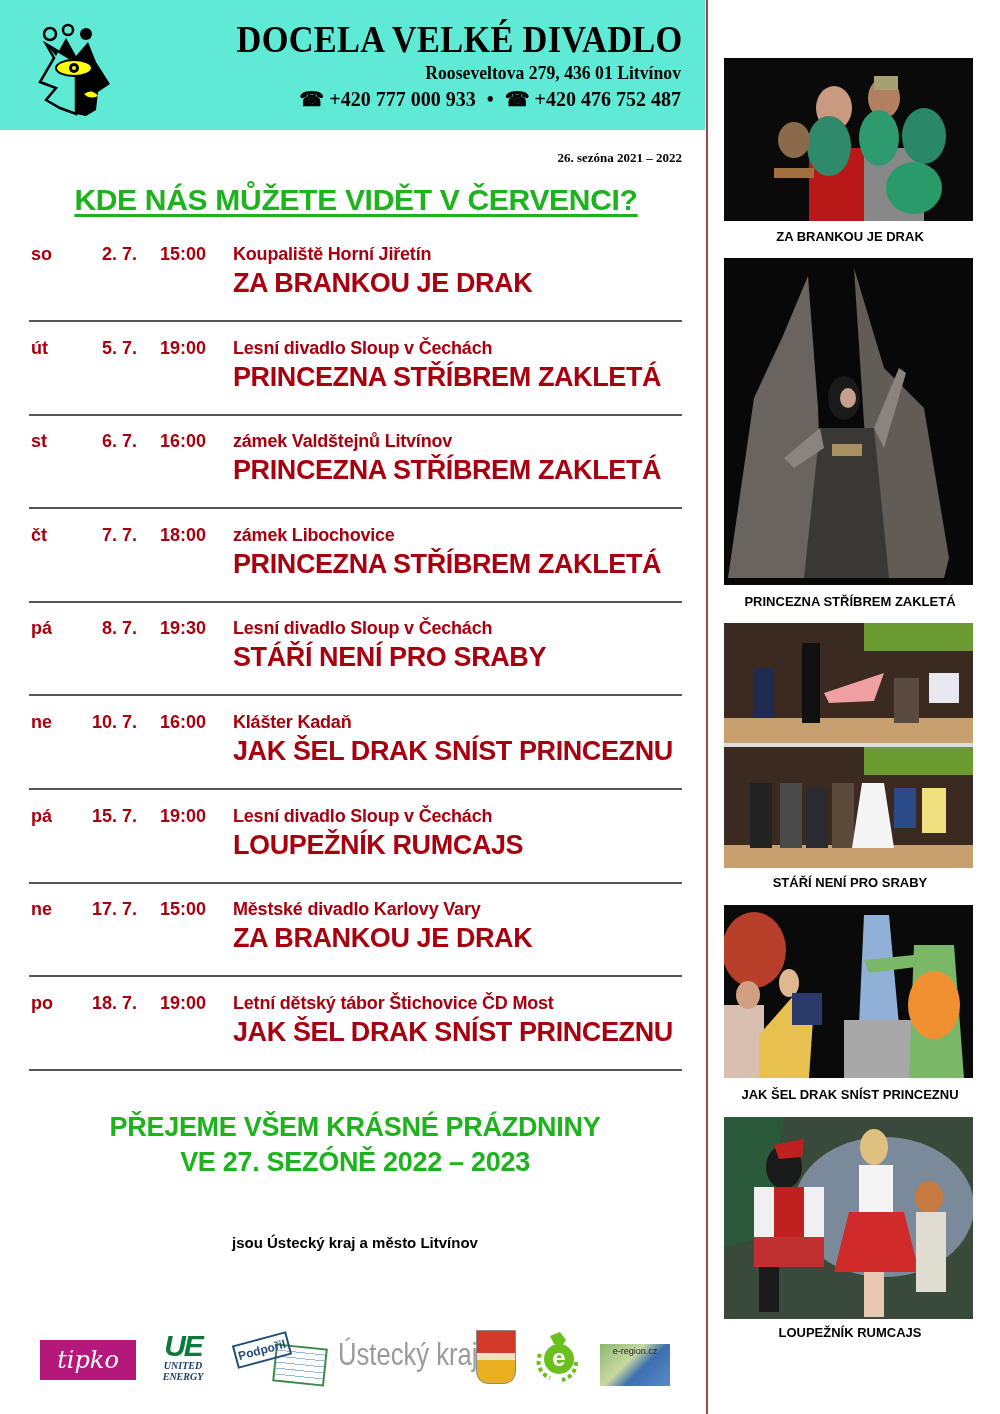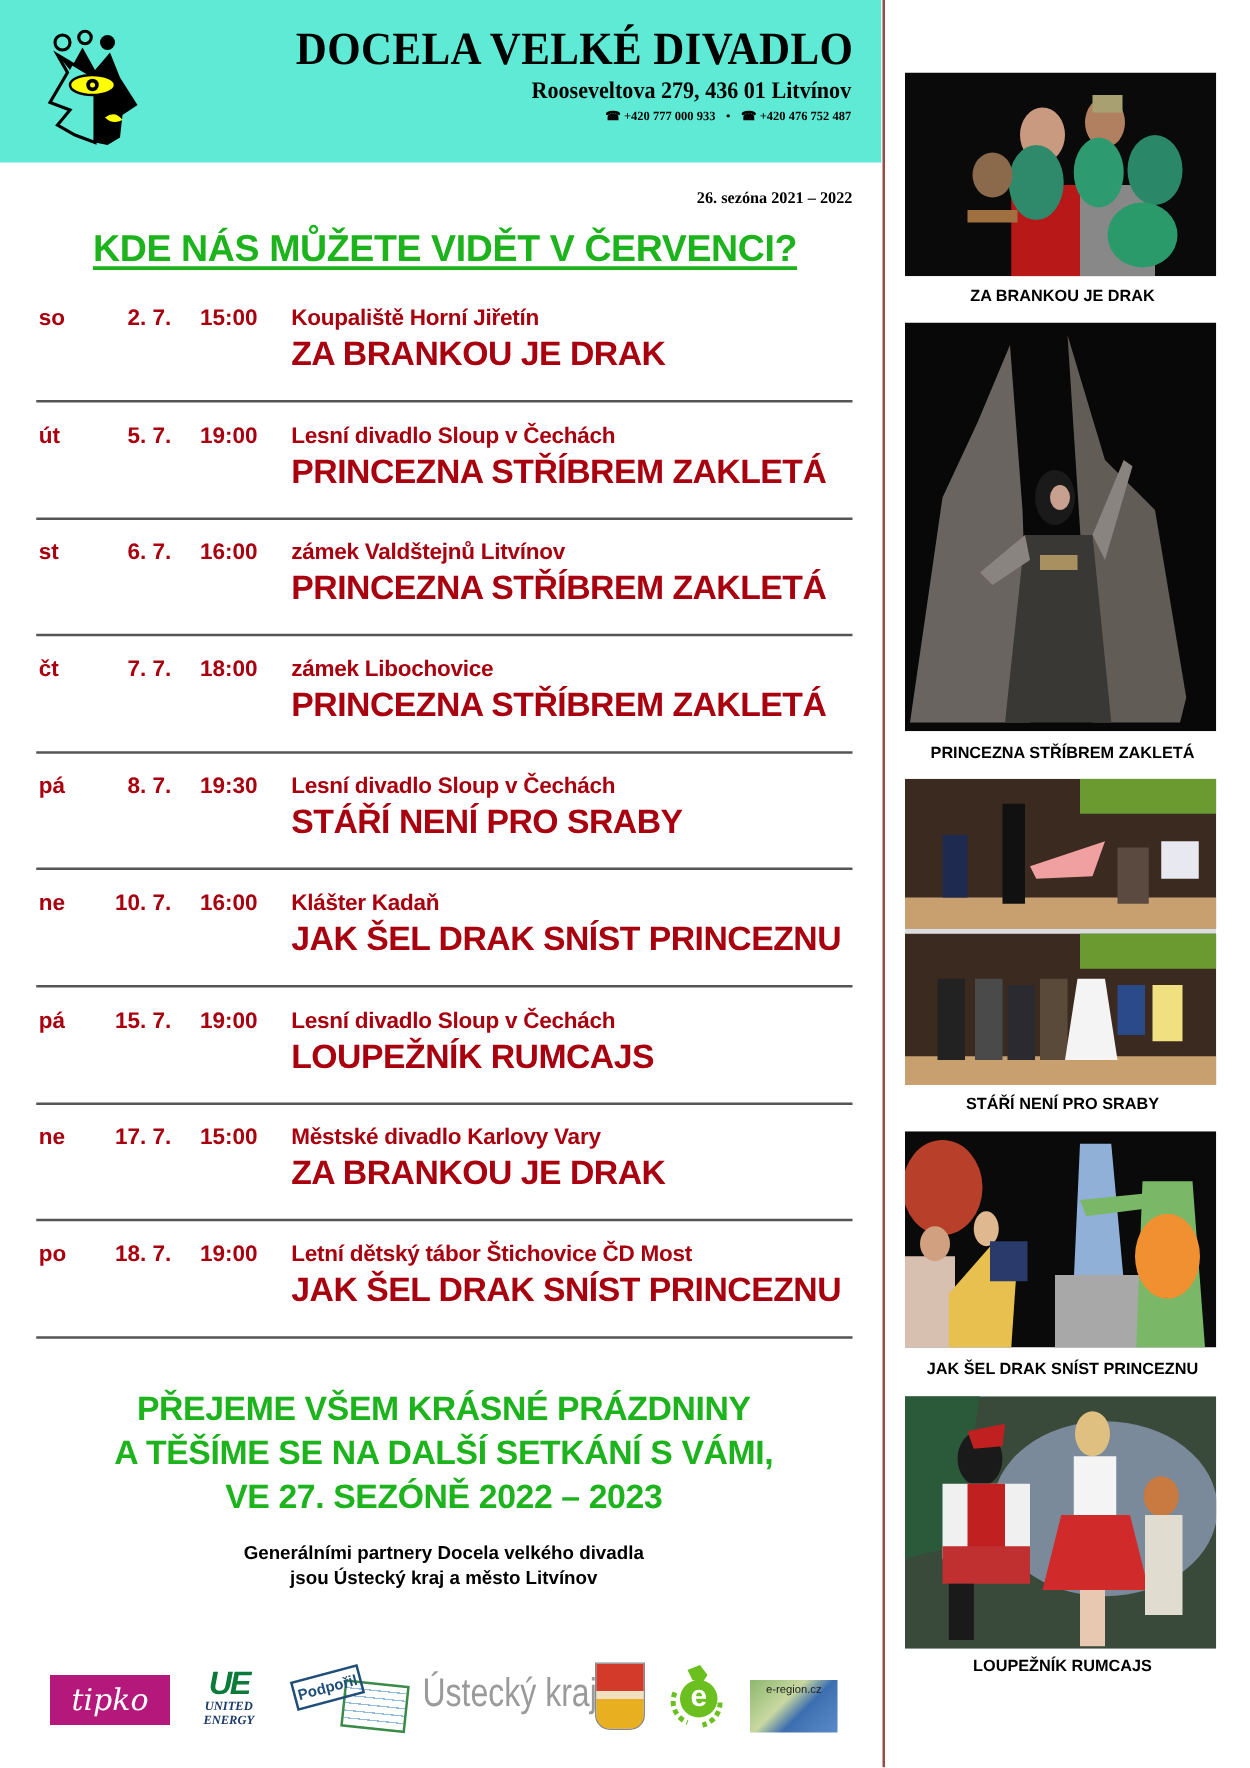--- a/index.html
+++ b/index.html
@@ -6,21 +6,21 @@
   html, body { width: 1000px; height: 1414px; background: #ffffff; overflow: hidden; }
   body { position: relative; font-family: "DejaVu Sans", sans-serif; color: #000; }
 
   .vline { position: absolute; left: 706px; top: 0; width: 2px; height: 1414px; background: #9b4a4a; }
 
   
   .header { position: absolute; left: 0; top: 0; width: 705px; height: 130px; background: #5eead4; }
   .logo { position: absolute; left: 36px; top: 22px; width: 78px; height: 96px; }
   .h-title { position: absolute; right: 22px; top: 18px; font-family: "Liberation Serif", serif; font-weight: bold; font-size: 37px; letter-spacing: 0.3px; transform: scaleX(0.93); transform-origin: right center; white-space: nowrap; }
   .h-addr { position: absolute; right: 24px; top: 62px; font-family: "Liberation Serif", serif; font-weight: bold; font-size: 19px; white-space: nowrap; transform: scaleX(0.93); transform-origin: right center; }
-  .h-phones { position: absolute; right: 24px; top: 87px; font-family: "Liberation Serif", serif; font-weight: bold; font-size: 10px; white-space: nowrap; }
+  .h-phones { position: absolute; right: 24px; top: 87px; font-family: "Liberation Serif", serif; font-weight: bold; font-size: 20px; white-space: nowrap; }
   .h-contact { position: absolute; right: 24px; top: 108px; font-family: "Liberation Sans", sans-serif; font-size: 14px; white-space: nowrap; }
   .h-phones .sep, .h-contact .sep { margin: 0 6px; }
 
   .season { position: absolute; right: 318px; top: 150px; font-family: Liberation Serif, serif; font-weight: bold; font-size: 13px; white-space: nowrap; }
   .main-title { position: absolute; left: 34px; top: 183px; width: 644px; text-align: center; font-family: "Liberation Sans", sans-serif; font-weight: bold; font-size: 30px; color: #1db31d; text-decoration: underline; text-decoration-thickness: 3px; text-underline-offset: 4px; white-space: nowrap; letter-spacing: -0.3px; }
 
   
   .events { position: absolute; left: 0; top: 238px; width: 705px; }
   .event { position: relative; height: 93.6px; }
   .ev-day, .ev-date, .ev-time, .ev-venue { position: absolute; top: 6px; font-family: "Liberation Sans", sans-serif; font-weight: bold; font-size: 18px; color: #a8000f; white-space: nowrap; }
@@ -33,21 +33,21 @@
 
   
   .closing { position: absolute; left: 0; top: 1110px; width: 710px; text-align: center; font-family: "Liberation Sans", sans-serif; font-weight: bold; font-size: 27px; line-height: 35px; color: #1db31d; letter-spacing: -0.3px; }
   .partners-text { position: absolute; left: 0; top: 1233px; width: 710px; text-align: center; font-family: "Liberation Sans", sans-serif; font-weight: bold; font-size: 15px; line-height: 20px; }
 
   
   .logos { position: absolute; top: 1330px; left: 0; width: 610px; height: 60px; }
   .lg { position: absolute; }
   .lg-tipko { left: 40px; top: 10px; width: 96px; height: 40px; background: #b3187a; color: #fff; font-family: "DejaVu Serif", serif; font-style: italic; font-size: 24px; text-align: center; line-height: 40px; }
   .lg-ue { left: 152px; top: 2px; width: 62px; height: 52px; text-align: center; font-family: "Liberation Sans", sans-serif; font-style: italic; font-weight: bold; color: #0b7a3a; }
-  .lg-ue .big { font-size: 26px; line-height: 28px; letter-spacing: -2px; }
+  .lg-ue .big { font-size: 30px; line-height: 28px; letter-spacing: -2px; }
   .lg-ue .small { font-size: 10px; line-height: 11px; color: #1a3a6a; font-family: Liberation Serif, serif; }
   .lg-podp { left: 234px; top: 2px; width: 96px; height: 54px; }
   .lg-podp .stamp1 { position: absolute; left: 0; top: 6px; width: 56px; height: 24px; border: 2px solid #1f4e79; color: #1f4e79; font-family: "Liberation Sans", sans-serif; font-weight: bold; font-size: 12px; line-height: 20px; text-align: center; transform: rotate(-15deg); }
   .lg-podp .stamp2 { position: absolute; left: 40px; top: 14px; width: 52px; height: 38px; border: 2px solid #3a8a4a; transform: rotate(6deg); background: repeating-linear-gradient(0deg, transparent 0 5px, rgba(40,120,180,0.5) 5px 6px); }
   .lg-kraj { left: 338px; top: 6px; font-family: "Liberation Sans", sans-serif; font-size: 32px; color: #9a9a9a; white-space: nowrap; transform: scaleX(0.8); transform-origin: left center; }
   .lg-litv { left: 476px; top: 0px; width: 40px; height: 54px; background: linear-gradient(#d43a2a 0 42%, #f0e0c0 42% 55%, #e8b020 55%); border: 1px solid #888; border-radius: 0 0 12px 12px; }
   .lg-e { left: 536px; top: 2px; width: 44px; height: 52px; }
   .lg-e .circ { position: absolute; left: 8px; top: 12px; width: 30px; height: 30px; border-radius: 50%; background: #6bbf1e; color: #fff; font-family: "Liberation Sans", sans-serif; font-weight: bold; font-size: 24px; line-height: 28px; text-align: center; }
   .lg-ereg { left: 600px; top: 14px; width: 70px; height: 42px; background: linear-gradient(135deg, #8db870 0%, #c8d8a0 40%, #3d6fb0 60%, #5a8ac8 100%); font-family: Liberation Sans, sans-serif; font-size: 9px; color: #222; text-align: center; padding: 2px 4px; }
 
@@ -157,25 +157,23 @@
     <span class="ev-date">18. 7.</span>
     <span class="ev-time">19:00</span>
     <span class="ev-venue">Letní dětský tábor Štichovice ČD Most</span>
     <span class="ev-title">JAK ŠEL DRAK SNÍST PRINCEZNU</span>
     <div class="ev-rule"></div>
   </div>
 </div>
 
 <div class="closing">
   <div>PŘEJEME VŠEM KRÁSNÉ PRÁZDNINY</div>
-  <div>A TĚŠÍME SE NA DALŠÍ SETKÁNÍ S VÁMI,</div>
   <div>VE 27. SEZÓNĚ 2022 – 2023</div>
 </div>
 <div class="partners-text">
-  <div>Generálními partnery Docela velkého divadla</div>
   <div>jsou Ústecký kraj a město Litvínov</div>
 </div>
 
 <div class="logos">
   <div class="lg lg-tipko">tipko</div>
   <div class="lg lg-ue">
     <div class="big">UE</div>
     <div class="small">UNITED</div>
     <div class="small">ENERGY</div>
   </div>

